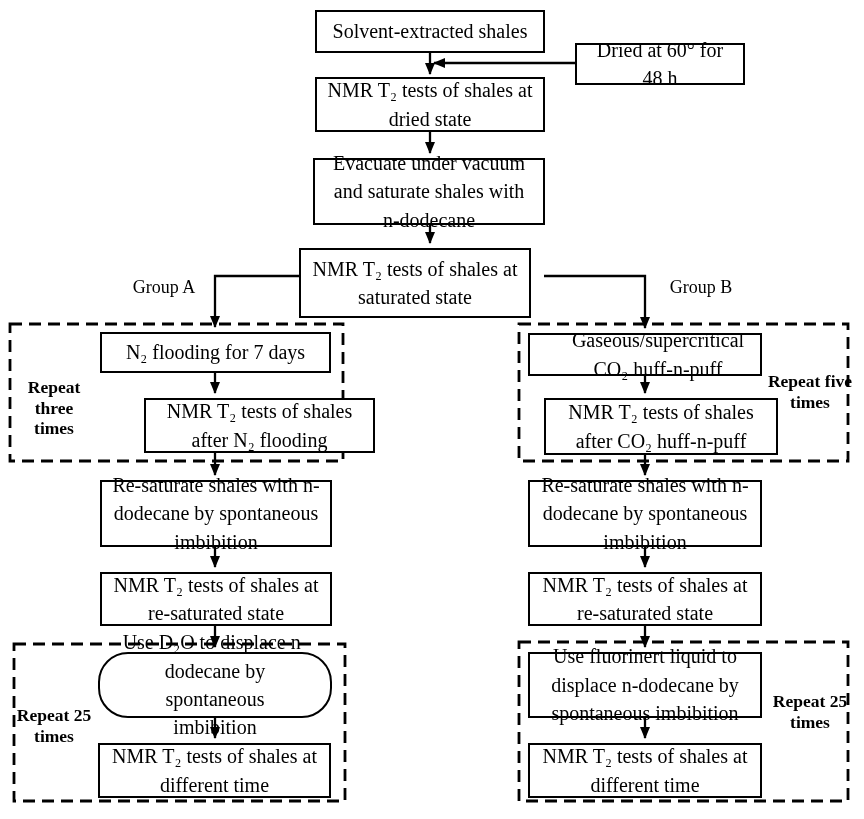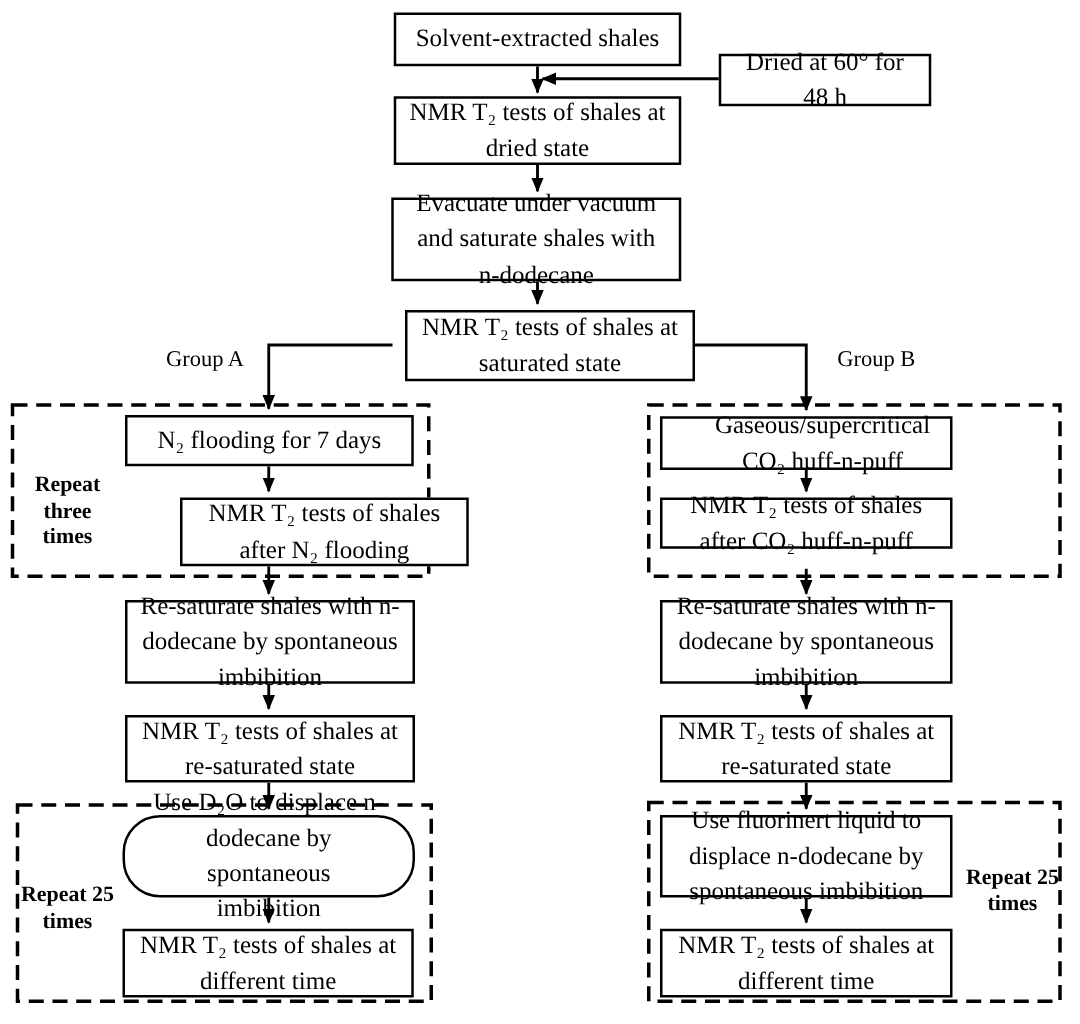--- a/index.html
+++ b/index.html
@@ -92,21 +92,21 @@
   </svg>
 
   <div class="box" style="left:315px; top:10px; width:230px; height:43px;">Solvent-extracted shales</div>
 
   <div class="box" style="left:575px; top:43px; width:170px; height:42px;">Dried at 60° for 48 h</div>
 
   <div class="box" style="left:313px; top:158px; width:232px; height:67px;">Evacuate under vacuum and saturate shales with n-dodecane</div>
 
   <div class="box" style="left:315px; top:77px; width:230px; height:55px;">NMR T₂ tests of shales at dried state</div>
 
-  <div class="box" style="left:324px; top:248px; width:232px; height:57px;">NMR T₂ tests of shales at saturated state</div>
+  <div class="box" style="left:299px; top:248px; width:232px; height:70px;">NMR T₂ tests of shales at saturated state</div>
 
   <div class="grouplabel" style="left:118px; top:277px; width:92px;">Group A</div>
 
   <div class="grouplabel" style="left:655px; top:277px; width:92px;">Group B</div>
 
   <div class="box" style="left:100px; top:332px; width:231px; height:41px;">N₂ flooding for 7 days</div>
 
   <div class="box" style="left:100px; top:398px; width:231px; height:55px;margin-left:44px;">NMR T₂ tests of shales after N₂ flooding</div>
 
   <div class="repeatlabel" style="left:14px; top:368px; width:80px; height:80px;">Repeat three times</div>
@@ -116,22 +116,23 @@
   <div class="box" style="left:100px; top:572px; width:232px; height:54px;">NMR T₂ tests of shales at re-saturated state</div>
 
   <div class="box" style="left:98px; top:652px; width:234px; height:66px; padding:2px 22px;border-radius:30px;">Use D₂O to displace n-dodecane by spontaneous imbibition</div>
 
   <div class="box" style="left:98px; top:743px; width:233px; height:55px;">NMR T₂ tests of shales at different time</div>
 
   <div class="repeatlabel" style="left:14px; top:686px; width:80px; height:80px;">Repeat 25 times</div>
 
   <div class="box" style="left:528px; top:333px; width:234px; height:43px;padding-left:36px;">Gaseous/supercritical CO₂ huff-n-puff</div>
 
-  <div class="box" style="left:528px; top:398px; width:234px; height:41px;">NMR T₂ tests of shales after CO₂ huff-n-puff</div>
+  <div class="box" style="left:544px; top:398px; width:234px; height:57px;">NMR T₂ tests of shales after CO₂ huff-n-puff</div>
 
+  <div class="repeatlabel" style="left:766px; top:352px; width:88px; height:80px;">Repeat five times</div>
 
   <div class="box" style="left:528px; top:480px; width:234px; height:67px;">Re-saturate shales with n-dodecane by spontaneous imbibition</div>
 
   <div class="box" style="left:528px; top:572px; width:234px; height:54px;">NMR T₂ tests of shales at re-saturated state</div>
 
   <div class="box" style="left:528px; top:652px; width:234px; height:66px;">Use fluorinert liquid to displace n-dodecane by spontaneous imbibition</div>
 
   <div class="box" style="left:528px; top:743px; width:234px; height:55px;">NMR T₂ tests of shales at different time</div>
 
   <div class="repeatlabel" style="left:766px; top:672px; width:88px; height:80px;">Repeat 25 times</div>

